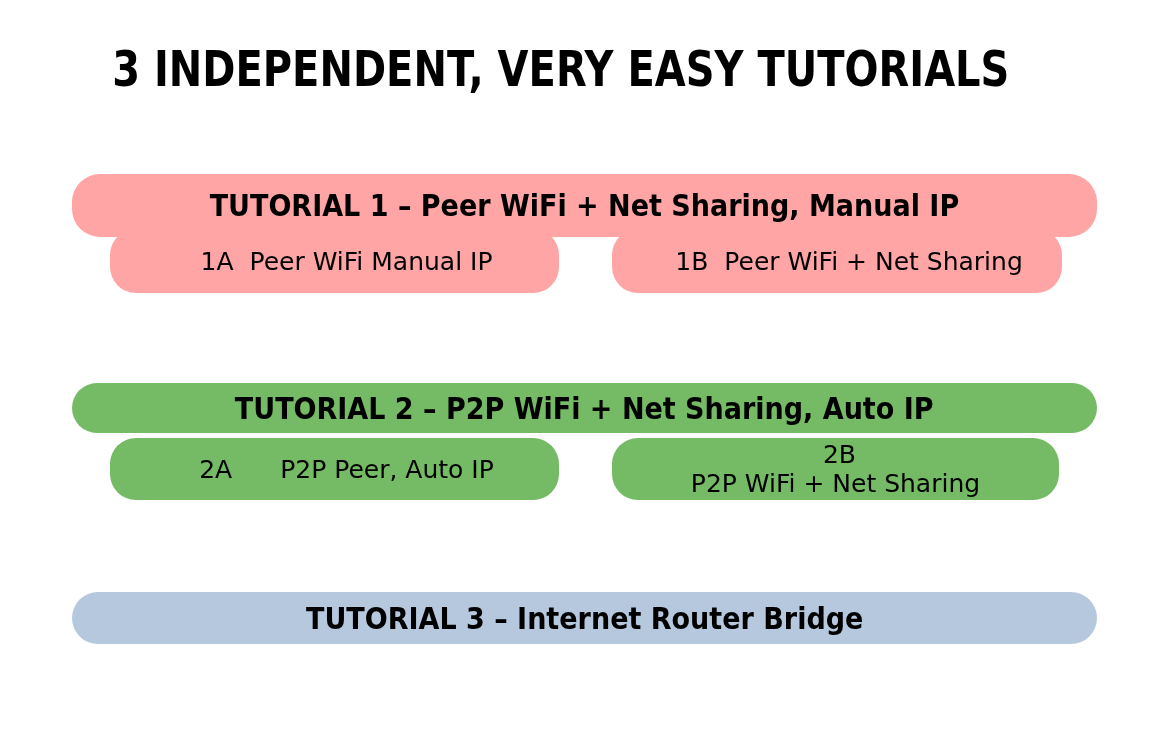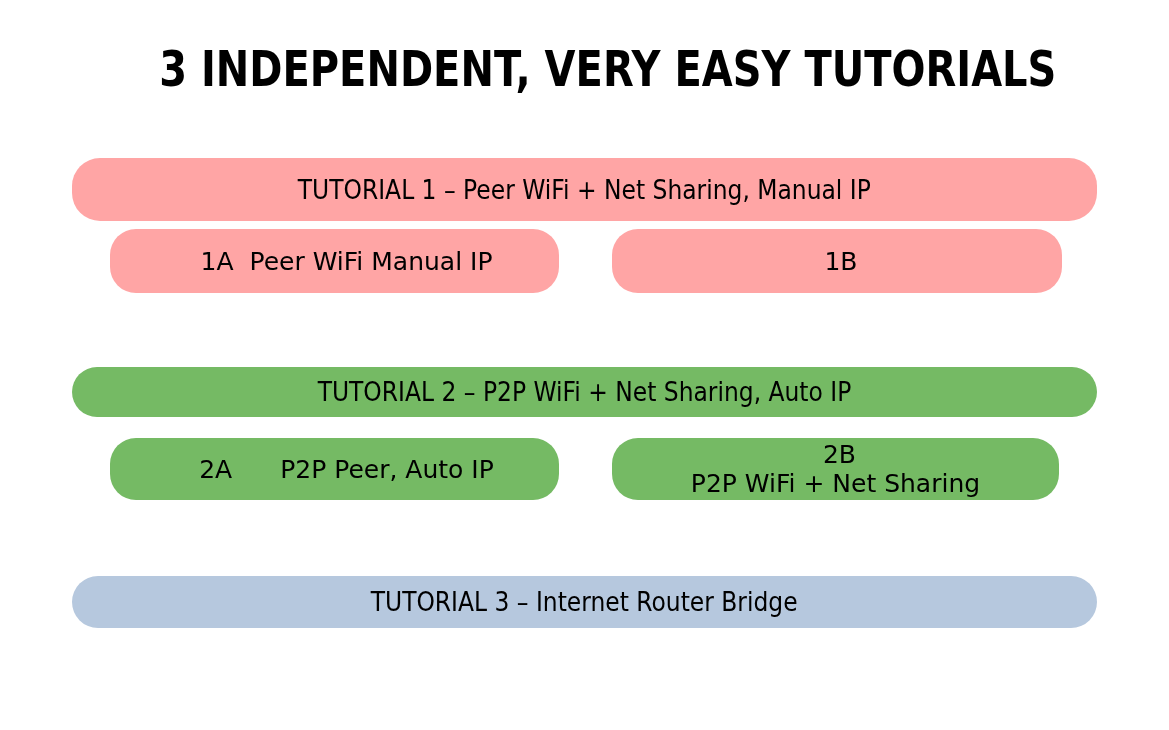--- a/index.html
+++ b/index.html
@@ -11,42 +11,43 @@
     background: #ffffff;
     font-family: "DejaVu Sans", sans-serif;
     color: #000000;
     overflow: hidden;
   }
   .title {
     position: absolute;
     left: 0;
     top: 44px;
     width: 100%;
-    text-align: right;
+    text-align: left;
     font-size: 50px;
     font-weight: bold;
     line-height: 1.0;
   }
   .squeeze {
     display: inline-block;
     white-space: nowrap;
     transform: scaleX(0.80);
     transform-origin: 50% 50%;
   }
   .bar {
     position: absolute;
     display: flex;
     align-items: center;
     justify-content: center;
     color: #000000;
   }
   .header-bar {
     border-radius: 28px;
-    font-size: 26px;
-    font-weight: normal;
+    font-size: 30px;
+    font-weight: bold;
+    margin-top: 16px;
   }
   .header-bar .squeeze { transform: scaleX(0.90); }
   .sub-bar {
     border-radius: 26px;
     font-size: 25px;
     font-weight: normal;
     white-space: nowrap;
   }
   .sub-code { margin-right: 16px; margin-left: 24px; }
 
@@ -70,20 +71,21 @@
     <span class="squeeze">TUTORIAL 1 – Peer WiFi + Net Sharing, Manual IP</span>
   </div>
 
   <div class="bar sub-bar pos-sub1a" style="background-color: rgb(255, 165, 165);">
     <span class="sub-code">1A</span>
     <span>Peer WiFi Manual IP</span>
   </div>
 
   <div class="bar sub-bar pos-sub1b" style="background-color: rgb(255, 165, 165); text-align: right;">
     <span class="sub-code">1B</span>
+    <span>Peer WiFi + Net Sharing</span>
   </div>
 
   <div class="bar header-bar pos-bar2" style="background-color: rgb(117, 186, 100);">
     <span class="squeeze">TUTORIAL 2 – P2P WiFi + Net Sharing, Auto IP</span>
   </div>
 
   <div class="bar sub-bar pos-sub2a" style="background-color: rgb(117, 186, 100); gap: 32px;">
     <span class="sub-code">2A</span>
     <span>P2P Peer, Auto IP</span>
   </div>

